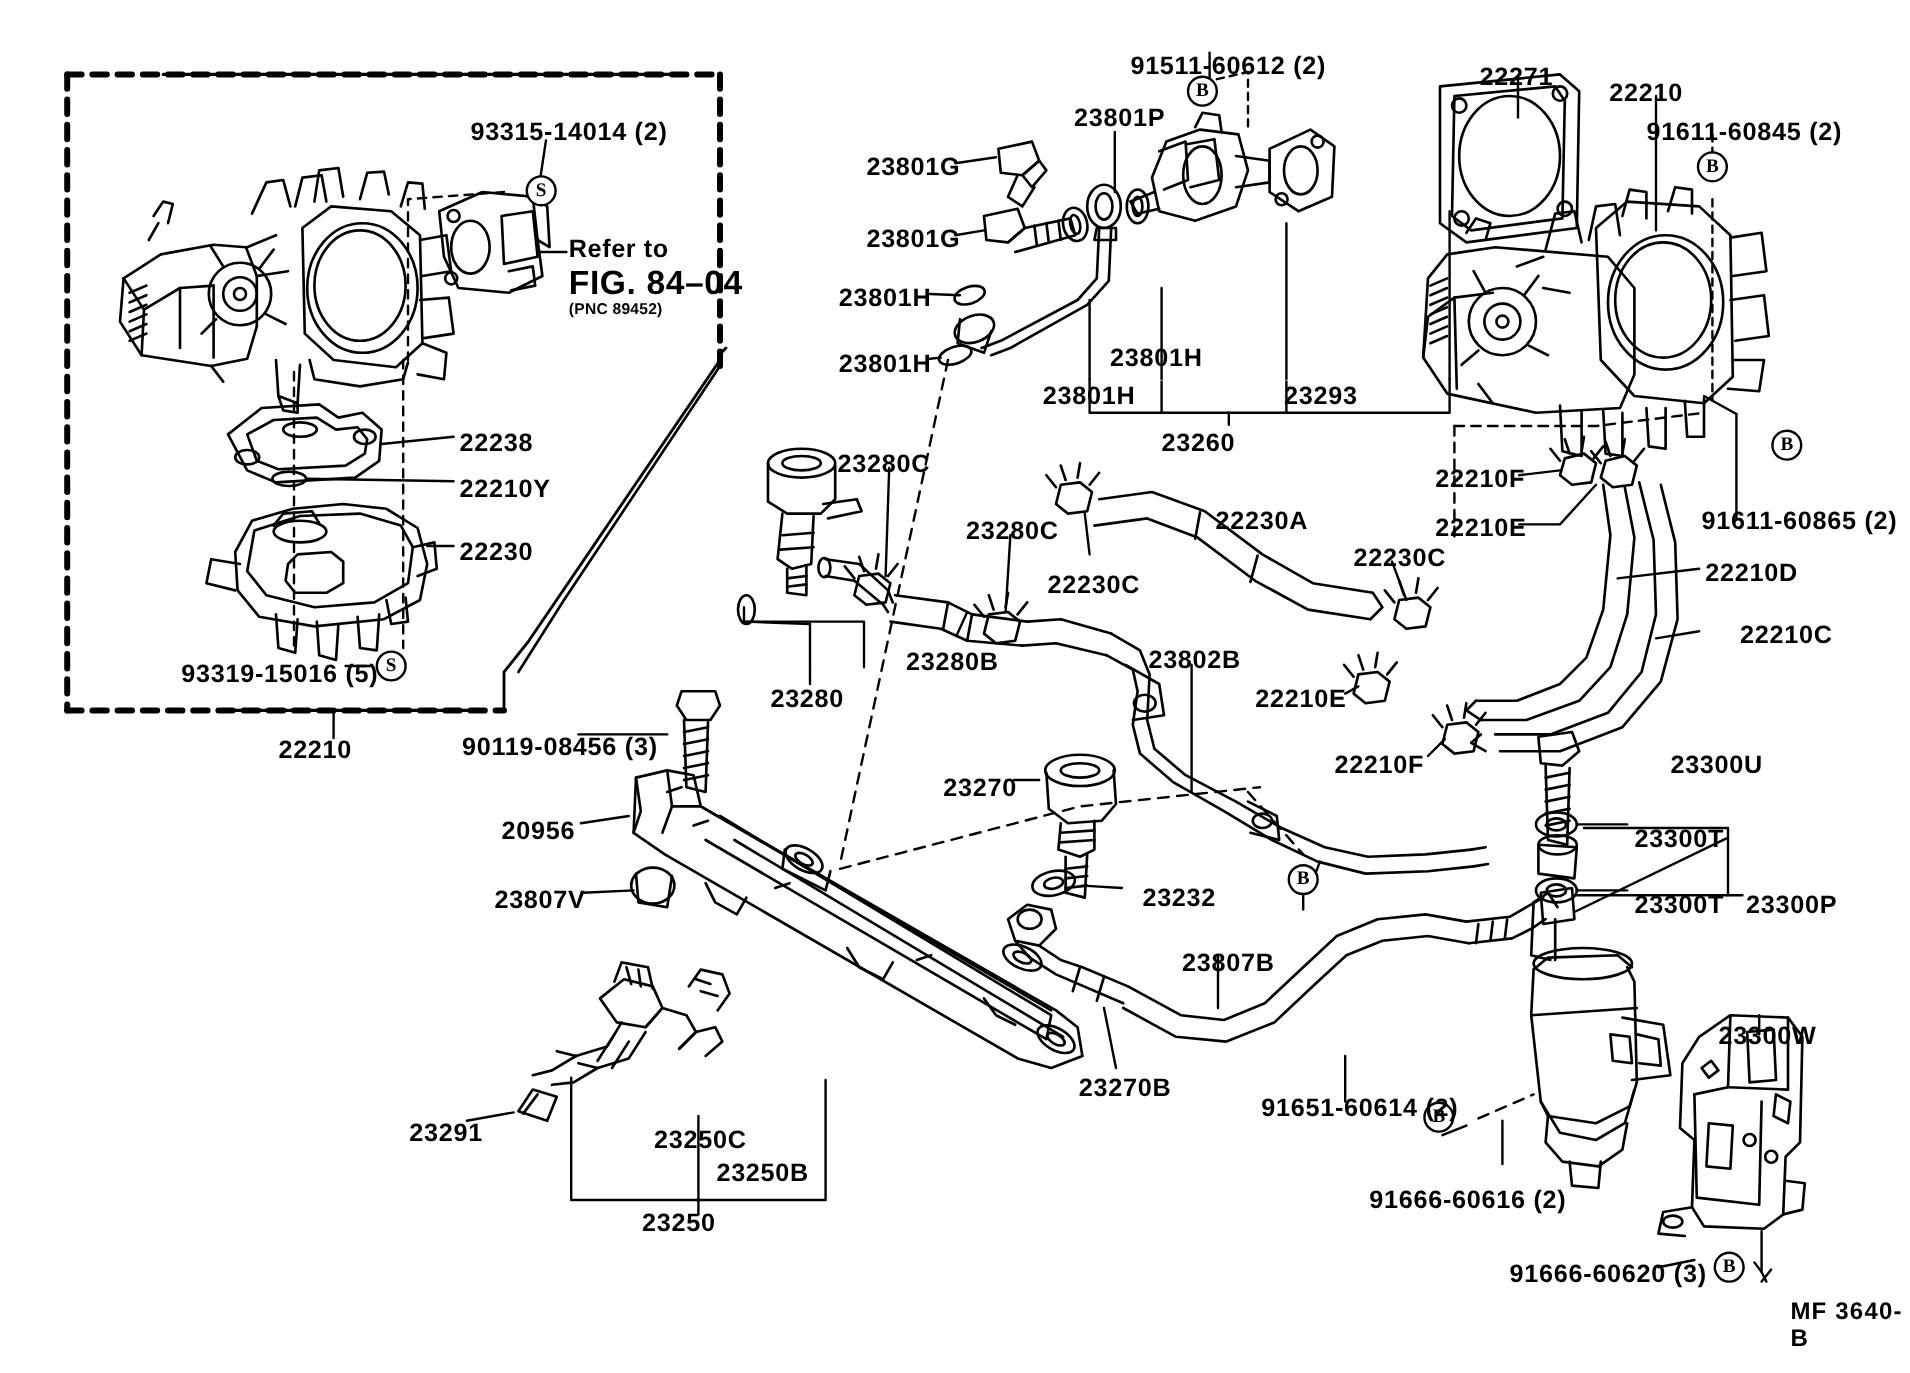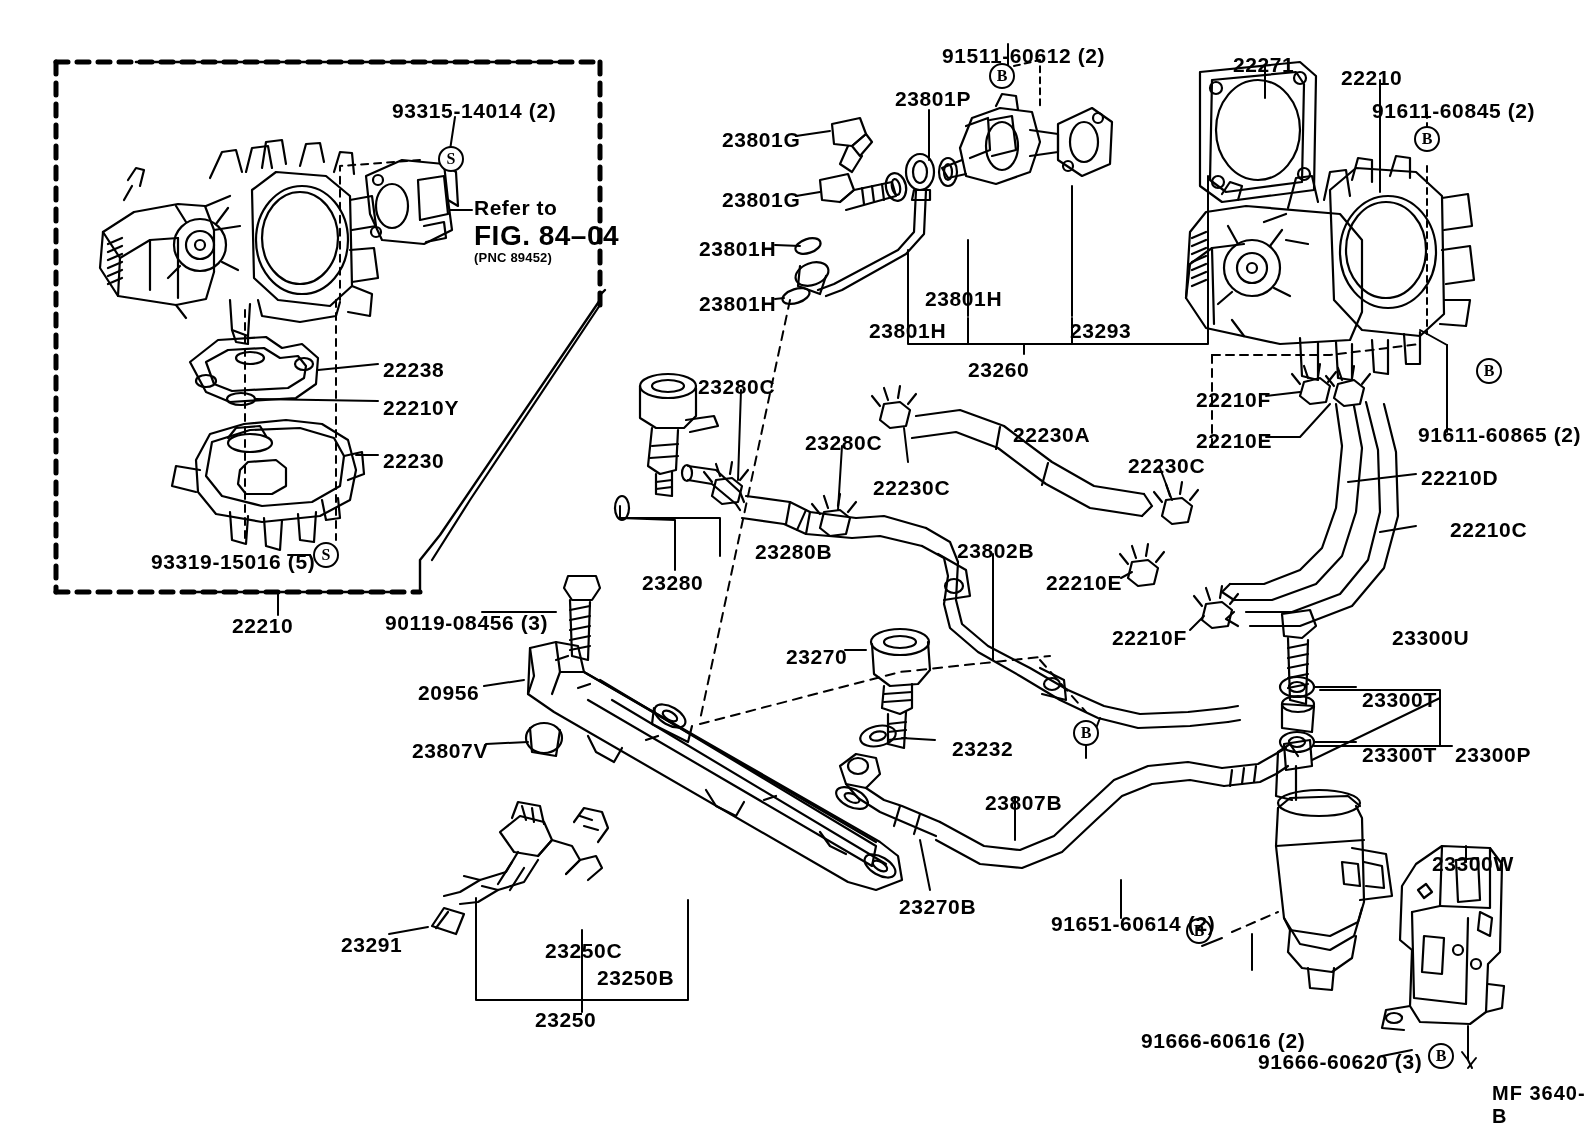--- a/index.html
+++ b/index.html
@@ -593,21 +593,21 @@
       <div class="lbl" style="left: 412px; top: 740px;">23807V</div>
       <div class="lbl" style="left: 786px; top: 646px;">23270</div>
       <div class="lbl" style="left: 952px; top: 738px;">23232</div>
       <div class="lbl" style="left: 985px; top: 792px;">23807B</div>
       <div class="lbl" style="left: 899px; top: 896px;">23270B</div>
       <div class="lbl" style="left: 1031px; top: 913px; margin-left: 20px;">91651-60614 (2)</div>
       <div class="lbl" style="left: 1362px; top: 689px;">23300T</div>
       <div class="lbl" style="left: 1362px; top: 744px;">23300T</div>
       <div class="lbl" style="left: 1455px; top: 744px;">23300P</div>
       <div class="lbl" style="left: 1432px; top: 853px;">23300W</div>
-      <div class="lbl" style="left: 1141px; top: 990px; margin-top: 40px;">91666-60616 (2)</div>
+      <div class="lbl" style="left: 1141px; top: 990px;">91666-60616 (2)</div>
       <div class="lbl" style="left: 1258px; top: 1051px;">91666-60620 (3)</div>
       <div class="lbl" style="left: 341px; top: 934px;">23291</div>
       <div class="lbl" style="left: 545px; top: 940px;">23250C</div>
       <div class="lbl" style="left: 597px; top: 967px;">23250B</div>
       <div class="lbl" style="left: 535px; top: 1009px;">23250</div>
     </div>
 
 </div>
 
 </body></html>

